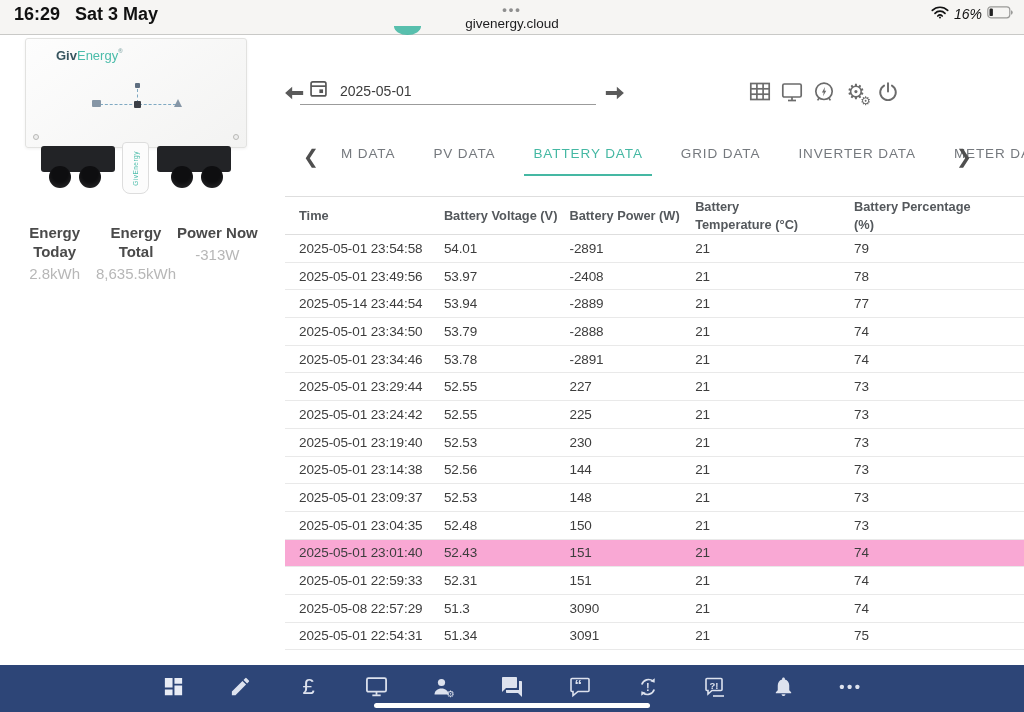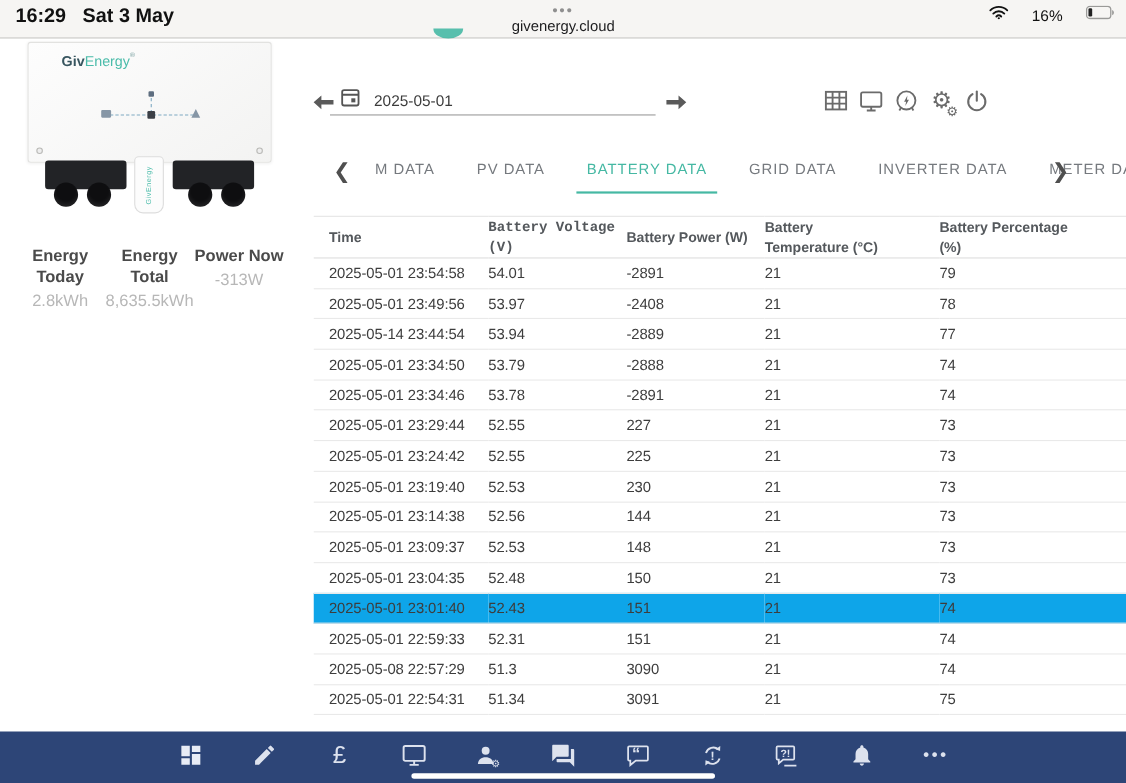--- a/index.html
+++ b/index.html
@@ -7,21 +7,21 @@
   body { font-family:"Liberation Sans", sans-serif; background:#fff; position:relative; overflow:hidden; }
 
   
   .status-bar { position:absolute; top:0; left:0; width:1024px; height:35px;
     background:#f6f5f3; border-bottom:1px solid #c9c9c7; z-index:20; }
   .sb-left { position:absolute; left:14px; top:4px; font-size:18px; font-weight:700; color:#111; }
   .sb-left .sb-date { margin-left:10px; font-weight:700; }
   .sb-dots { position:absolute; left:0; right:0; top:2px; text-align:center; color:#8f8f8f;
     font-size:13px; font-weight:700; letter-spacing:2px; }
   .sb-url { position:absolute; left:0; right:0; top:16px; text-align:center; color:#1c1c1e; font-size:13.5px; }
-  .sb-right { position:absolute; right:10px; top:5px; display:flex; align-items:center; gap:21px; }
+  .sb-right { position:absolute; right:10px; top:5px; display:flex; align-items:center; gap:5px;font-style:italic; }
   .sb-batt-pct { font-size:14px; color:#111; }
   .logo-arc { position:absolute; left:394px; top:26px; width:27px; height:9px; background:#3cb5a0;
     border-radius:0 0 14px 14px / 0 0 9px 9px; opacity:.85; z-index:25; }
 
   
   .sidebar { position:absolute; left:0; top:35px; width:272px; height:677px; background:#fff; }
   .inverter { position:relative; margin:3px auto 0; width:222px; height:162px; }
   .inv-body { position:absolute; left:0; top:0; width:222px; height:110px; background:linear-gradient(145deg,#fdfdfd,#f3f3f2);
     border:1px solid #e2e2e0; border-radius:3px; box-shadow:0 1px 3px rgba(0,0,0,.06); }
   .inv-logo { position:absolute; left:30px; top:9px; font-size:13px; font-weight:700; }
@@ -68,26 +68,26 @@
   .chev-right { right:52px; top:6px; }
   .tabs-list { position:absolute; left:60px; top:0; display:flex; gap:20px; }
   .tab { font-size:13.5px; letter-spacing:.9px; color:#75797e; padding:6px 9px 13px; cursor:pointer; white-space:nowrap; }
   .tab.active { color:#45b8a3; border-bottom:2px solid #45b8a3; }
 
   .table-wrap { position:absolute; top:161px; left:13px; width:739px; bottom:0; overflow:hidden; }
   table { width:100%; border-collapse:collapse; table-layout:fixed; }
   thead tr { border-top:1px solid #dedede; border-bottom:1px solid #dedede; height:38px; }
   th { font-size:12.8px; font-weight:700; color:#54585c; text-align:left; vertical-align:middle; line-height:1.35; }
   th:nth-child(1){ width:21.5%; padding-left:14px; }
-  th:nth-child(2){ width:17%;font-family:Liberation Mono, monospace; }
+  th:nth-child(2){ width:17%; }
   th:nth-child(3){ width:17%; }
   th:nth-child(4){ width:21.5%; padding-right:48px; }
   th:nth-child(5){ width:23%; padding-right:48px; }
   tbody tr { height:27.7px; border-bottom:1px solid #e9e9e9; }
-  tbody tr.highlight { background:#0ea5e9; }
+  tbody tr.highlight { background:#f9a8d4; }
   td { font-size:13.5px; color:#3d3d3d; letter-spacing:-.1px; }
   td:first-child { padding-left:14px; }
 
   
   .bottom-nav { position:absolute; left:0; bottom:0; width:1024px; height:47px; background:#2d4577;
     z-index:30; display:flex; align-items:center; justify-content:space-between; padding:0 158px 4px; }
   .bn-item { width:30px; height:30px; display:flex; align-items:center; justify-content:center;
     position:relative; cursor:pointer; color:#dde2ee; }
   .bn-glyph { font-size:22px; color:#dde2ee; font-weight:400; }
   .bn-more { font-size:15px; letter-spacing:2.5px; color:#dde2ee; font-weight:700; }

